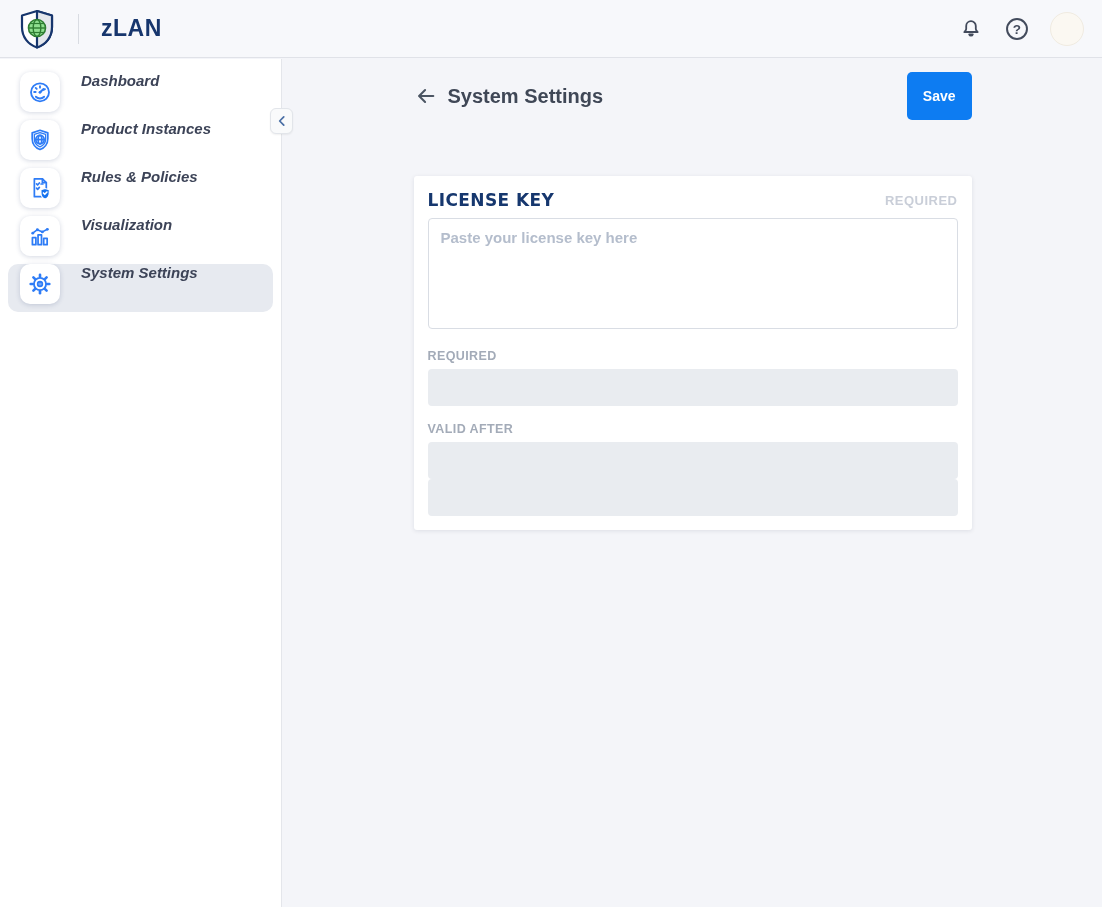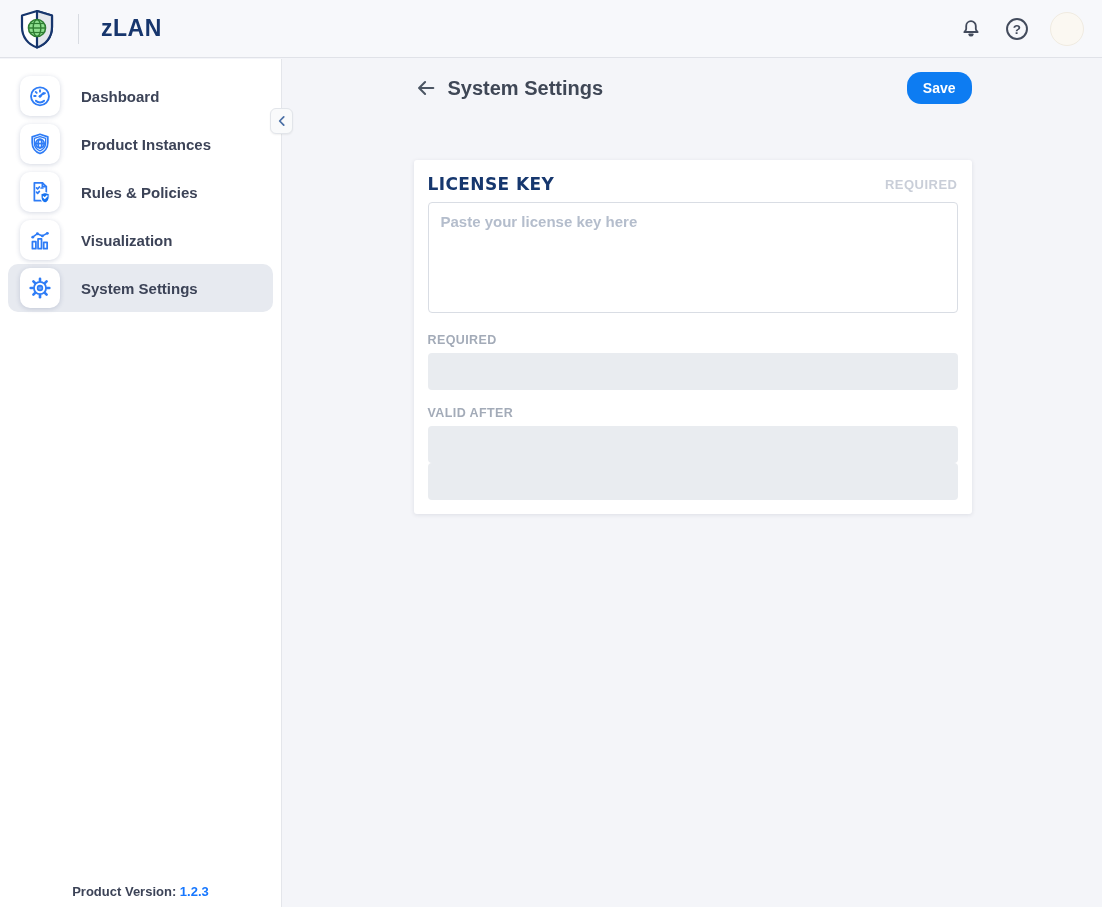--- a/index.html
+++ b/index.html
@@ -15,45 +15,45 @@
   .logo-divider { width:1px; height:30px; background:#d9dce2; }
   .app-title { font-size:23px; font-weight:bold; color:#17366d; letter-spacing:0.5px; }
   .header-actions { margin-left:auto; display:flex; align-items:center; gap:20px; }
   .hicon { width:26px; height:26px; display:flex; align-items:center; justify-content:center; cursor:pointer; }
   .avatar { width:34px; height:34px; border-radius:50%; background:#fbf8f2; border:1px solid #f0ebe1; }
 
   
   .sidebar { position:absolute; top:59px; left:0; width:282px; height:848px;
     background:#ffffff; border-right:1px solid #e4e6eb; }
   .nav { padding:13px 8px 0 8px; }
-  .nav-item { display:flex; align-items:center; gap:21px; height:48px;
-    padding:0 12px; border-radius:10px; cursor:pointer; }
+  .nav-item { display:flex; align-items:flex-start; gap:21px; height:48px;
+    padding:0 12px; border-radius:10px; cursor:pointer;font-style:italic; }
   .nav-item.active { background:#e7eaf0; }
   .icon-tile { width:40px; height:40px; min-width:40px; border-radius:10px; background:#ffffff;
     box-shadow:0 1px 5px rgba(40,60,110,0.20); display:flex; align-items:center; justify-content:center; }
   .nav-label { font-size:15px; font-weight:600; color:#3c4357; }
 
   .collapse-btn { position:absolute; top:108px; left:270px; width:23px; height:26px;
     background:#f9fafb; border:1px solid #e2e5ea; border-radius:6px; z-index:30;
     display:flex; align-items:center; justify-content:center; cursor:pointer;
     box-shadow:0 1px 2px rgba(0,0,0,0.06); }
 
   .sidebar-footer { position:absolute; bottom:8px; left:0; width:100%; text-align:center;
     font-size:13px; font-weight:bold; color:#3c4357; }
   .version-value { color:#1677ff; }
 
   
   .main { position:absolute; top:59px; left:283px; width:819px; height:848px; background:#f4f5f9; }
   .page-head { width:558px; margin:13px auto 0; display:flex; align-items:center; }
   .back-btn { width:24px; height:24px; display:flex; align-items:center; justify-content:center;
     cursor:pointer; margin-right:10px; }
   .page-title { font-size:20px; font-weight:bold; color:#3f4756; }
-  .save-btn { margin-left:auto; background:#0d7cf2; color:#ffffff; border:none; border-radius:14px;
+  .save-btn { margin-left:auto; background:#0d7cf2; color:#ffffff; border:none; border-radius:5px;
     font-family:"Liberation Sans", sans-serif; font-size:14px; font-weight:600;
-    padding:8px 16px; cursor:pointer; }
+    padding:16px 16px; cursor:pointer; }
 
   
   .card { width:558px; margin:56px auto 0; background:#ffffff; border-radius:3px;
     box-shadow:0 1px 4px rgba(20,30,60,0.10); padding:14px; }
   .card-head { display:flex; align-items:center; justify-content:space-between; margin-bottom:8px; }
   .card-title { font-family:"DejaVu Sans", sans-serif; font-size:17px; font-weight:bold;
     color:#16376e; letter-spacing:0.4px; }
   .required-badge { font-size:13px; font-weight:bold; color:#c9ced8; letter-spacing:0.5px; }
   .license-textarea { width:100%; height:111px; border:1px solid #d9dde4; border-radius:4px;
     padding:10px 12px; resize:none; font-family:"Liberation Sans", sans-serif; font-size:15px;
@@ -180,24 +180,20 @@
           <circle cx="12" cy="12" r="5.6"></circle>
           <circle cx="12" cy="12" r="2.1"></circle>
           <line x1="12" y1="10.8" x2="12" y2="12.4" stroke-width="1.3"></line>
         </svg>
       </div>
       <div class="nav-label">System Settings</div>
     </div>
 
   </div>
 
-  <div class="sidebar-footer">
-    <span>Product Version:</span>
-    <span class="version-value">1.2.3</span>
-  </div>
 </div>
 
 <div class="collapse-btn">
   <svg width="14" height="14" viewBox="0 0 24 24" fill="none" stroke="#4a6fa5" stroke-width="3" stroke-linecap="round" stroke-linejoin="round">
     <polyline points="15,5 8,12 15,19"></polyline>
   </svg>
 </div>
 
 <div class="main">
 

